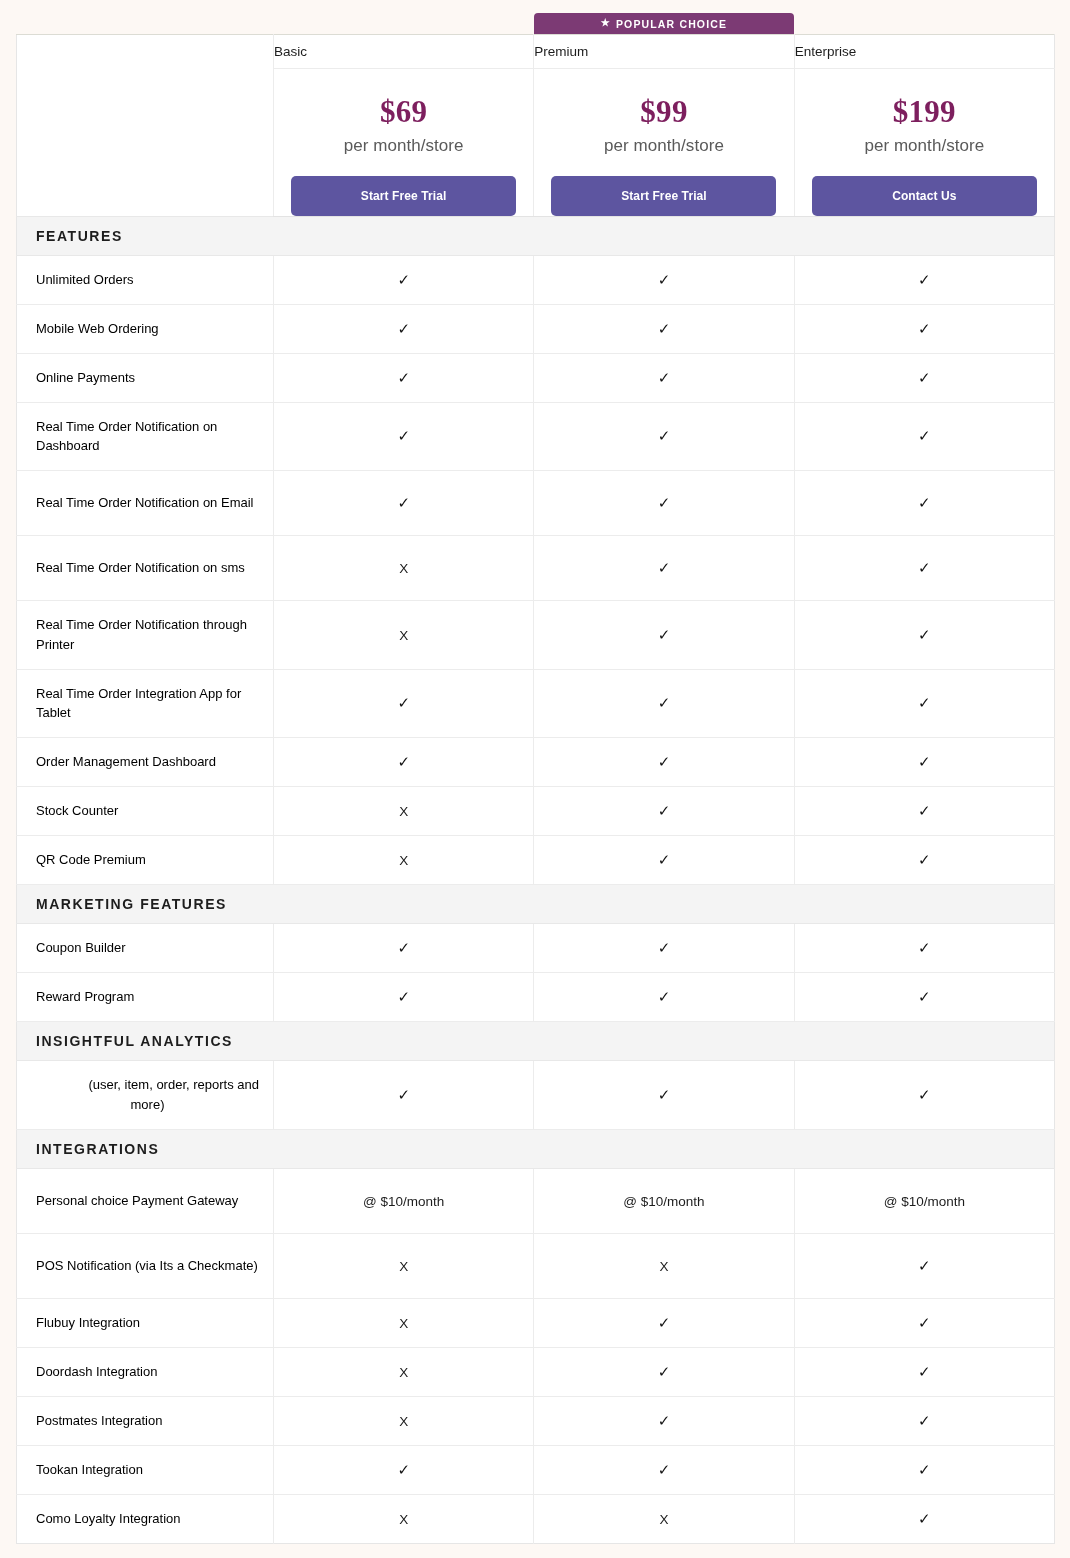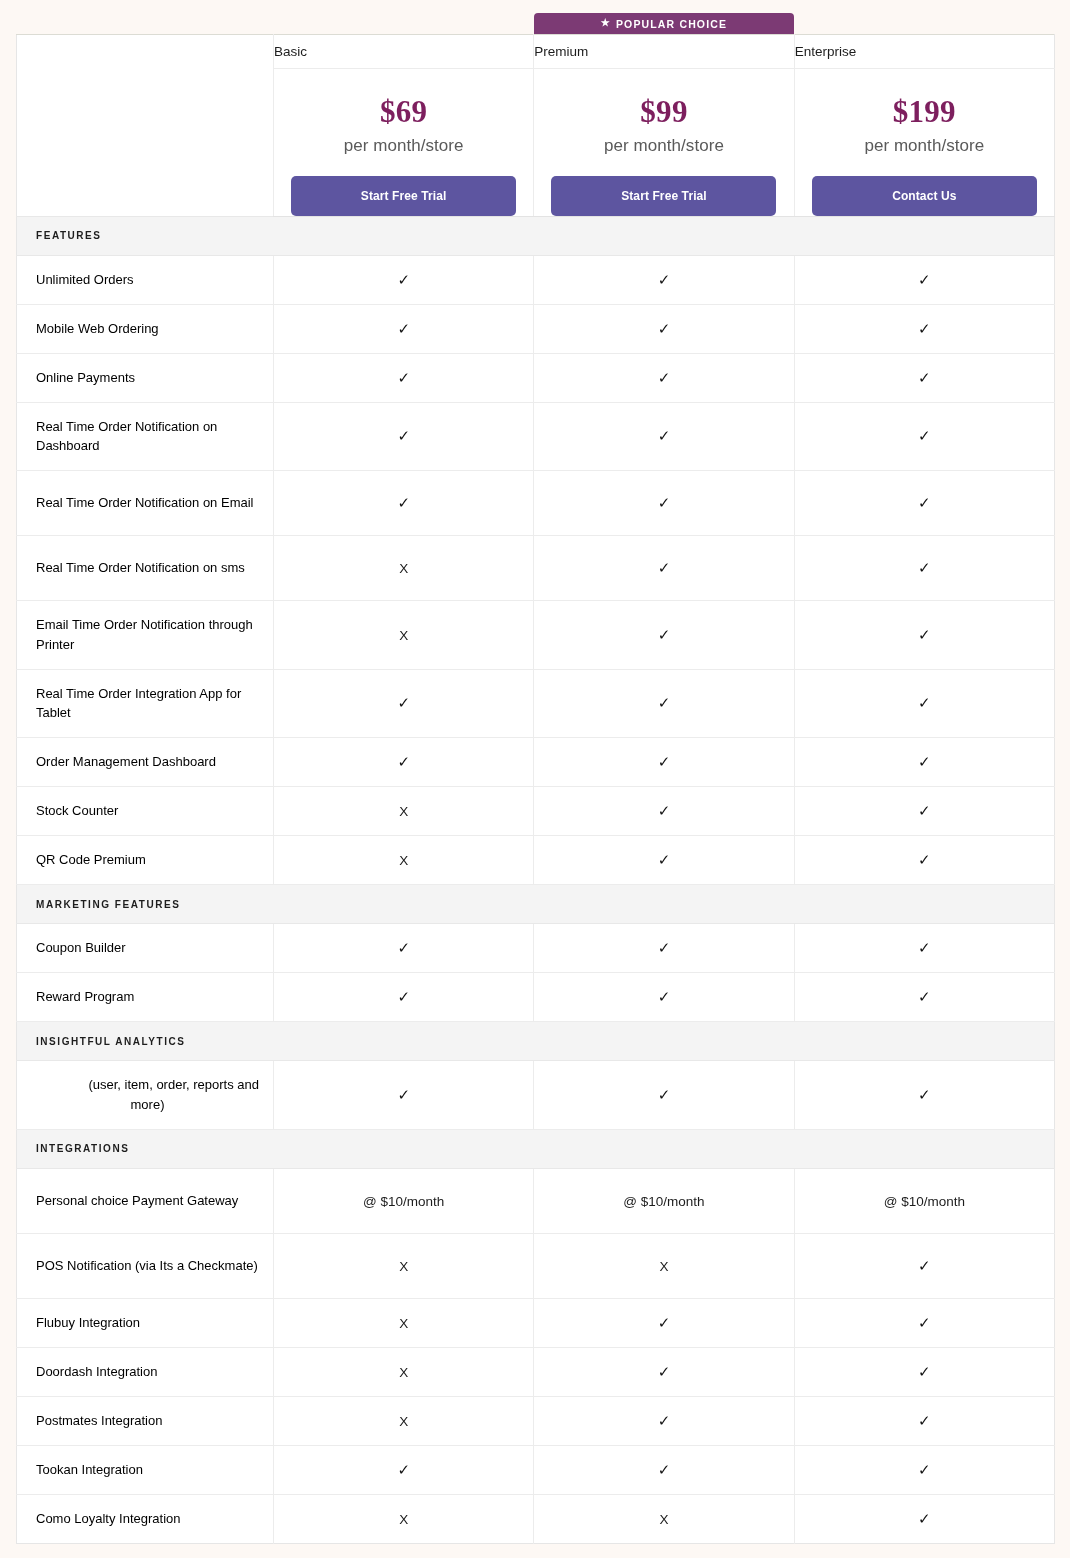--- a/index.html
+++ b/index.html
@@ -116,21 +116,21 @@
     cursor: pointer;
     letter-spacing: 0.1px;
     font-family: "Liberation Sans", sans-serif;
   }
 
   
   tr.section td {
     background: #f4f4f4;
     height: 39px;
     padding-left: 19px;
-    font-size: 10px;
+    font-size: 14px;
     font-weight: bold;
     letter-spacing: 1.55px;
     color: #1d1d1d;
     text-transform: uppercase;
     border-top: 1px solid #e8e8e8;
     border-bottom: 1px solid #e8e8e8;
     vertical-align: middle;
   }
 
   
@@ -253,21 +253,21 @@
           <td class="val"><span class="mark-yes">✓</span></td>
           <td class="val"><span class="mark-yes">✓</span></td>
         </tr>
         <tr class="frow tall">
           <td class="label">Real Time Order Notification on sms</td>
           <td class="val"><span class="mark-no">X</span></td>
           <td class="val"><span class="mark-yes">✓</span></td>
           <td class="val"><span class="mark-yes">✓</span></td>
         </tr>
         <tr class="frow tall">
-          <td class="label">Email Time Order Notification through Printer</td>
+          <td class="label">Real Time Order Notification through Printer</td>
           <td class="val"><span class="mark-no">X</span></td>
           <td class="val"><span class="mark-yes">✓</span></td>
           <td class="val"><span class="mark-yes">✓</span></td>
         </tr>
         <tr class="frow tall">
           <td class="label">Real Time Order Integration App for Tablet</td>
           <td class="val"><span class="mark-yes">✓</span></td>
           <td class="val"><span class="mark-yes">✓</span></td>
           <td class="val"><span class="mark-yes">✓</span></td>
         </tr>

